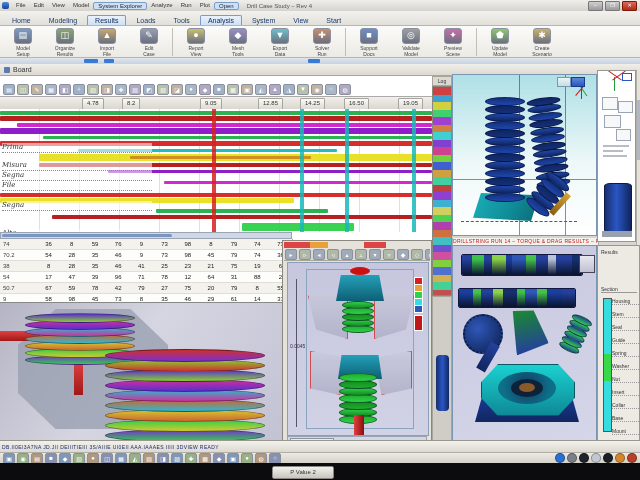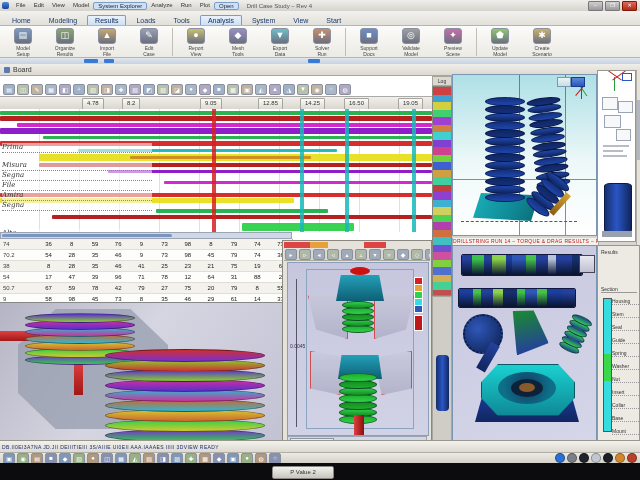--- a/index.html
+++ b/index.html
@@ -275,21 +275,20 @@
           <div class="vbar" style="left: 212px; background: rgb(212, 34, 34);"></div>
           <div class="vbar" style="left: 300px; background: rgb(24, 184, 184);"></div>
           <div class="vbar" style="left: 345px; background: rgb(24, 184, 184);"></div>
           <div class="vbar" style="left: 412px; background: rgb(24, 184, 184);"></div>
         </div>
       <div id="rowlabels" class="abs" style="left:0;top:0;width:160px;height:100%;">
           <div class="rowlabel" style="top: 34px;">Prima</div>
           <div class="rowlabel" style="top: 52px;">Misura</div>
           <div class="rowlabel" style="top: 62px;">Segna</div>
           <div class="rowlabel" style="top: 72px;">File</div>
-          <div class="rowlabel" style="top: 82px;">Amira</div>
           <div class="rowlabel" style="top: 92px;">Segna</div>
           <div class="rowlabel" style="top: 120px;">Alta</div>
         </div>
     </div>
     <div id="hscroll" class="abs">
         <div class="thumb"></div>
       </div>
     <div id="grid" class="abs">
         <div class="grow">
           <div class="gcell first">74</div>

